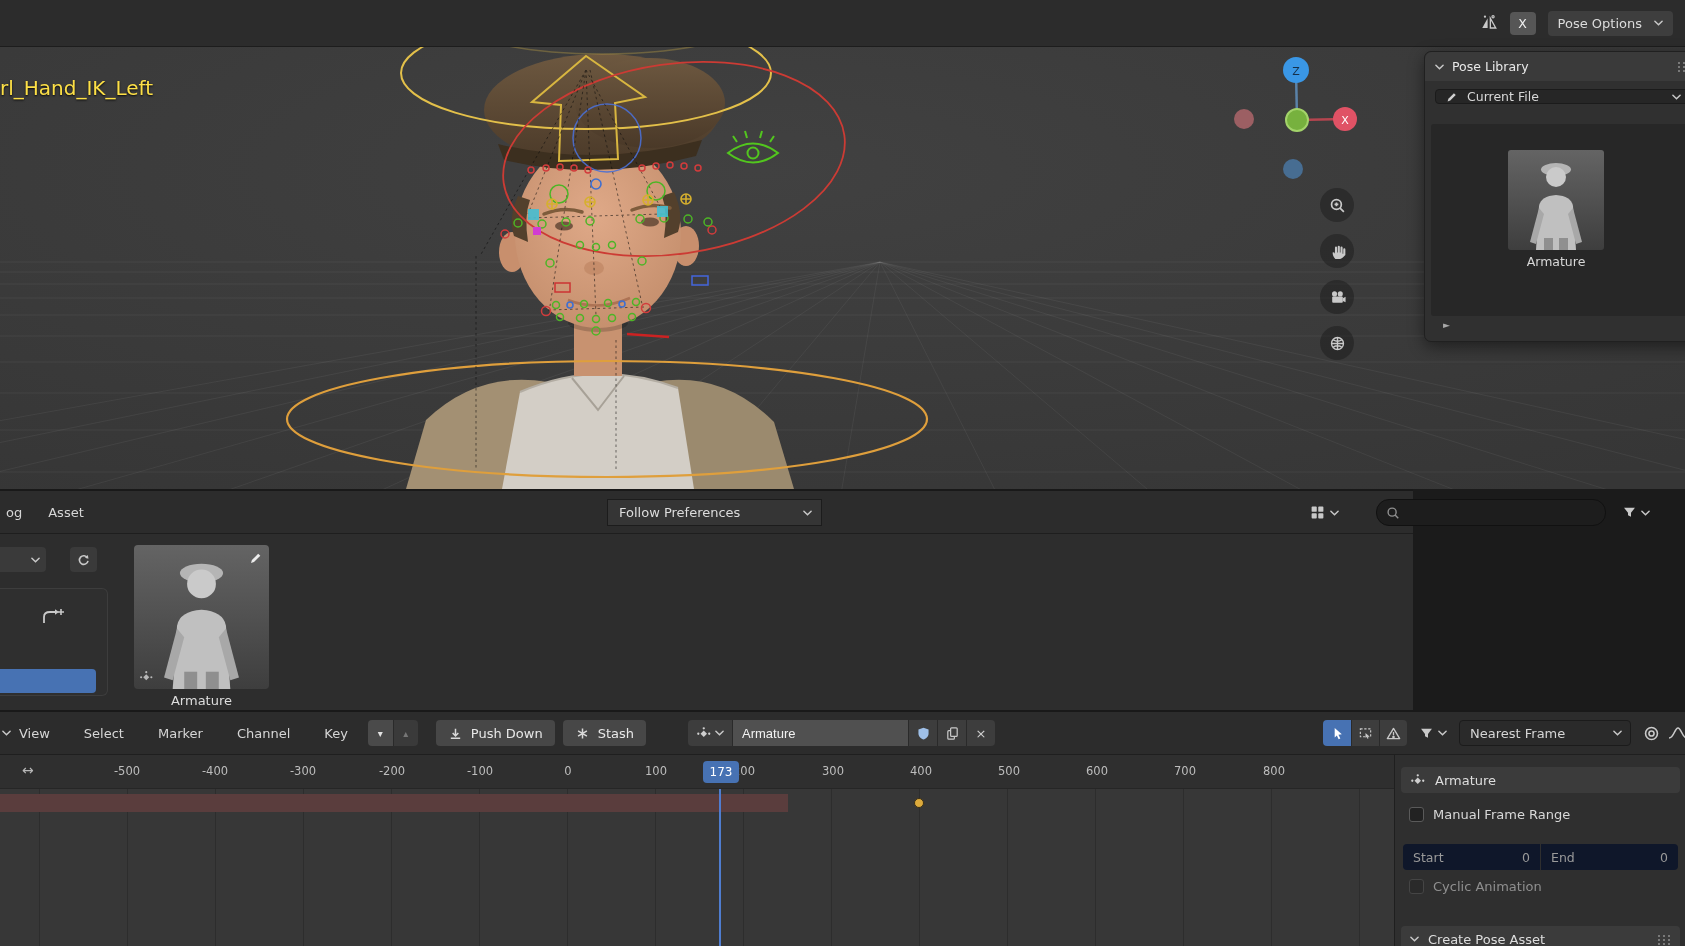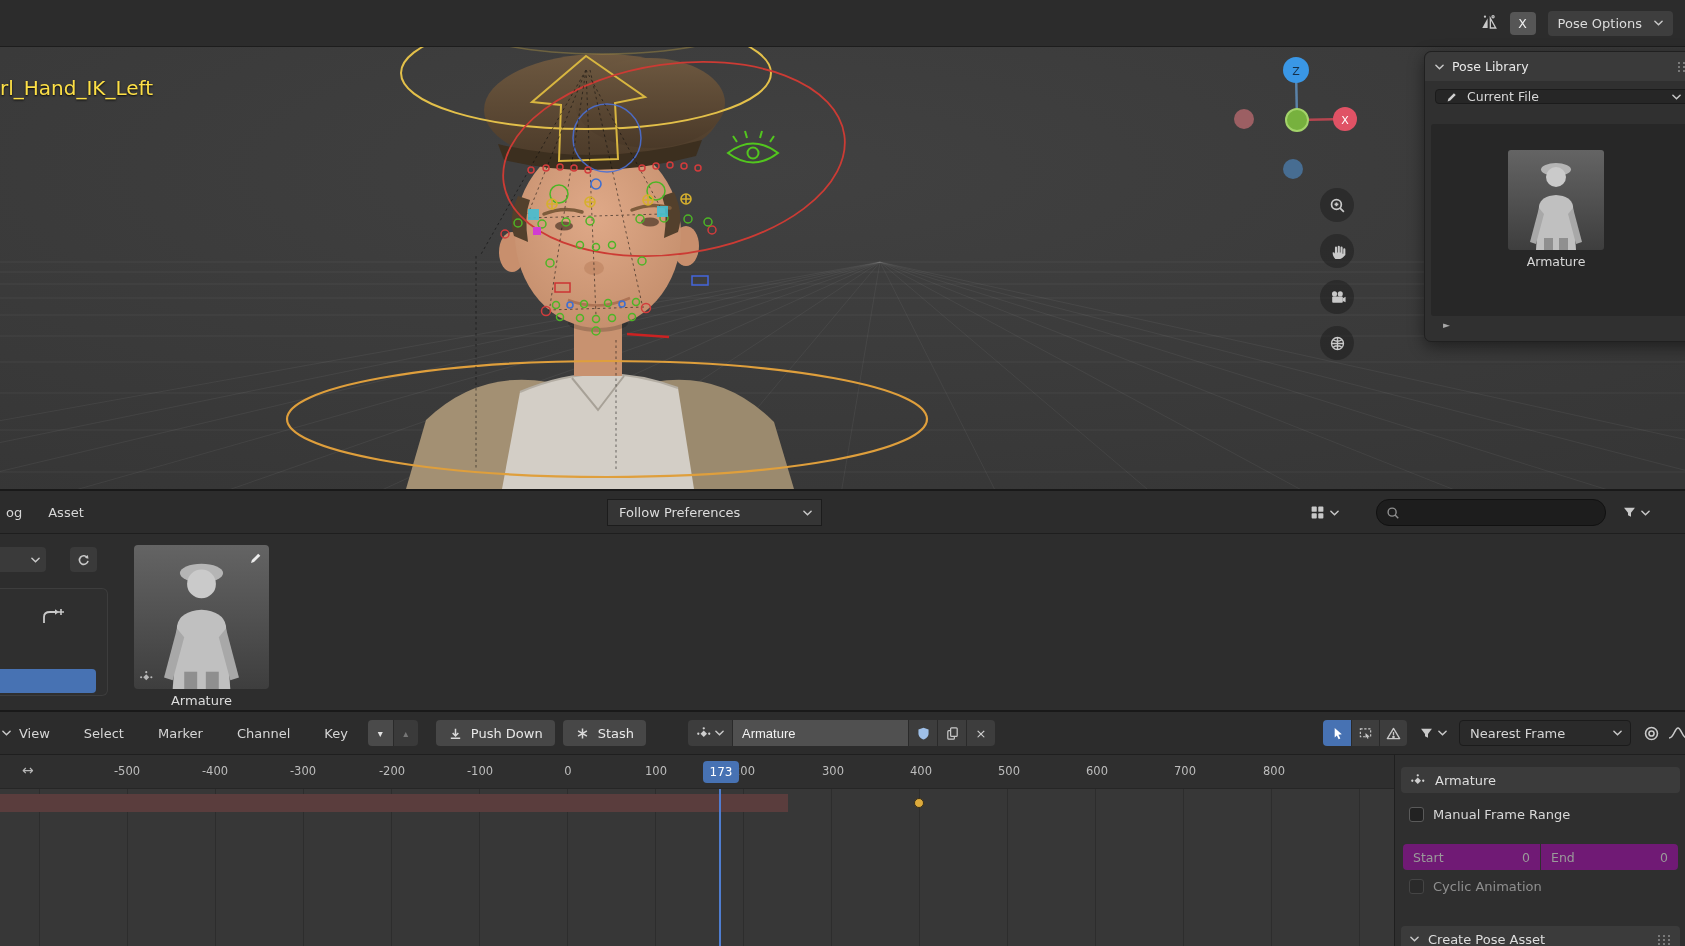--- a/index.html
+++ b/index.html
@@ -32,21 +32,21 @@
 .plib-head{height:29px;background:#3a3a3a;border-radius:7px 7px 0 0;display:flex;align-items:center;gap:8px;padding:0 10px}
 .plib-title{font-size:12.5px;color:#e8e8e8;flex:1}
 .plib-src{margin:8px 10px 0 10px;height:15px;background:#262626;border:1px solid #1b1b1b;border-radius:4px;
  display:flex;align-items:center;gap:8px;padding:0 9px;color:#d8d8d8;font-size:12.5px}
 .plib-src .chev{margin-left:auto}
 .plib-grid{position:absolute;left:6px;top:72px;width:266px;height:192px;background:#272727;border-radius:3px}
 .plib-thumb{position:absolute;left:77px;top:26px;width:96px;height:100px;border-radius:3px;overflow:hidden}
 .plib-label{position:absolute;left:40px;top:130px;width:170px;text-align:center;font-size:12.5px;color:#d8d8d8}
 .plib-exp{position:absolute;left:18px;top:268px;color:#a8a8a8;font-size:9px}
 
-.assets{position:absolute;left:0;top:489px;width:1685px;height:221px;background:#2d2d2d;border-top:2px solid #191919}
+.assets{position:absolute;left:0;top:489px;width:1413px;height:221px;background:#2d2d2d;border-top:2px solid #191919}
 .a-head{position:absolute;left:0;top:0;right:0;height:43px;background:#2c2c2c;border-bottom:1px solid #1e1e1e;
  display:flex;align-items:center;gap:26px;padding-left:6px}
 .menu-item{color:#d6d6d6}
 .a-import{position:absolute;left:607px;top:8px;width:215px;height:27px;background:#353535;border:1px solid #1c1c1c;border-radius:0;
  display:flex;align-items:center;padding:0 9px 0 11px;color:#dcdcdc}
 .a-import .chev{margin-left:auto}
 .a-disp{position:absolute;left:1310px;top:8px;height:27px;display:flex;align-items:center;gap:5px}
 .a-search{position:absolute;left:1376px;top:8px;width:230px;height:27px;background:#1d1d1d;border:1px solid #111;
  border-radius:13px;display:flex;align-items:center;gap:6px;padding:0 9px}
 .a-search input{background:transparent;border:none;outline:none;color:#ddd;width:180px;font-size:12.5px}
@@ -104,21 +104,21 @@
 .phead{position:absolute;left:719px;top:0;width:2px;height:159px;background:#4f7dd0}
 
 .dsb{position:absolute;right:0;top:43px;width:291px;height:193px;background:#2f2f2f;border-left:1px solid #1f1f1f;overflow:hidden}
 .sb-head{position:absolute;left:6px;top:12px;width:279px;height:26px;background:#3b3b3b;border-radius:4px;
  display:flex;align-items:center;gap:10px;padding:0 9px;color:#dedede}
 .sb-row{position:absolute;left:14px;display:flex;align-items:center;gap:9px}
 .cb{width:15px;height:15px;background:#222;border:1px solid #5a5a5a;border-radius:3px}
 .cb.dis{border-color:#454545;background:#2a2a2a}
 .dim{color:#8f8f8f}
 .fields{position:absolute;left:8px;top:89px;width:275px;height:26px;display:flex;gap:1px}
-.fld{flex:1;background:#701a75;color:#9a9a9a;display:flex;align-items:center;justify-content:space-between;padding:0 10px;font-size:12.5px}
+.fld{flex:1;background:#0f172a;color:#9a9a9a;display:flex;align-items:center;justify-content:space-between;padding:0 10px;font-size:12.5px}
 .fld.l{border-radius:4px 0 0 4px}.fld.r{border-radius:0 4px 4px 0}
 .sb-create{position:absolute;left:6px;top:171px;width:279px;height:26px;background:#3b3b3b;border-radius:4px;
  display:flex;align-items:center;gap:9px;padding:0 9px;color:#dedede}
 .sb-create .grip{margin-left:auto}
 </style>
 </head>
 <body>
 
 <div class="app">
 

